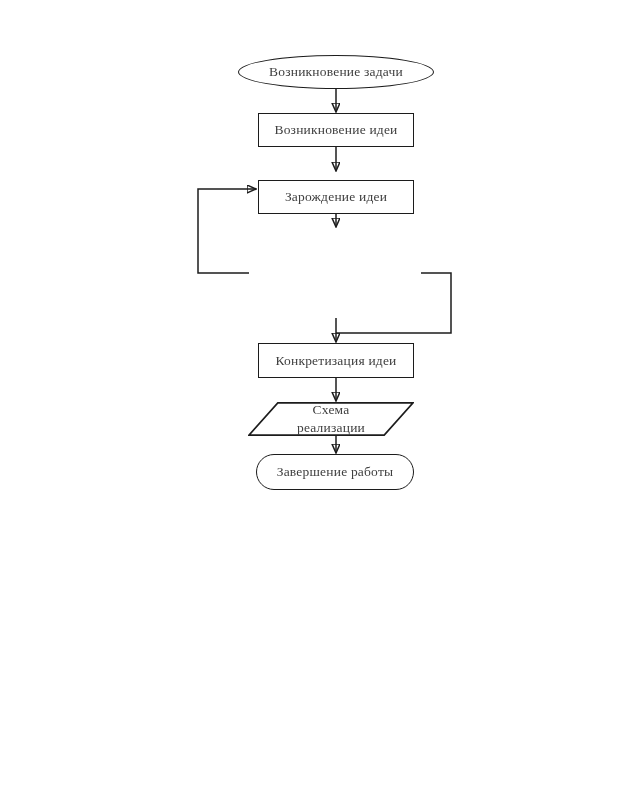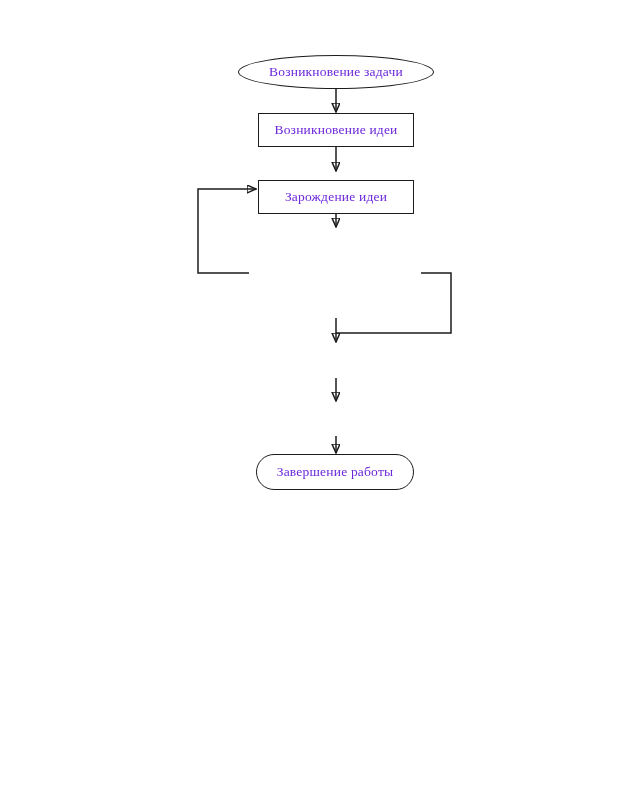--- a/index.html
+++ b/index.html
@@ -29,21 +29,21 @@
   }
   .node {
     position: absolute;
     box-sizing: border-box;
     display: flex;
     align-items: center;
     justify-content: center;
     text-align: center;
     font-size: 13.5px;
     line-height: 1.3;
-    color: #6d28d9;
+    color: #404040;
     letter-spacing: 0.2px;
   }
   .box {
     border: 1.6px solid #1c1c1c;
     background: #ffffff;
   }
   .ellipse {
     border-radius: 50%;
   }
   .stadium {
@@ -97,19 +97,28 @@
 
   <div class="node box" style="left:258px; top:113px; width:156px; height:34px;">
     <span class="label">Возникновение идеи</span>
   </div>
 
   <div class="node box" style="left:258px; top:172px; width:156px; height:34px;margin-top:8px;">
     <span class="label">Зарождение идеи</span>
   </div>
 
 
+  <div class="node box" style="left:258px; top:343px; width:156px; height:35px;">
+    <span class="label">Конкретизация идеи</span>
+  </div>
 
+  <div class="node svg-node" style="left:248px; top:402px; width:166px; height:34px;">
+    <svg viewBox="0 0 166 34">
+      <polygon class="outline" points="29.8,0.9 165,0.9 136.2,33.1 1,33.1"></polygon>
+    </svg>
+    <span class="label narrow">Схема реализации</span>
+  </div>
 
   <div class="node box stadium" style="left:256px; top:454px; width:158px; height:36px;">
     <span class="label">Завершение работы</span>
   </div>
 
 </div>
 
 </body></html>

